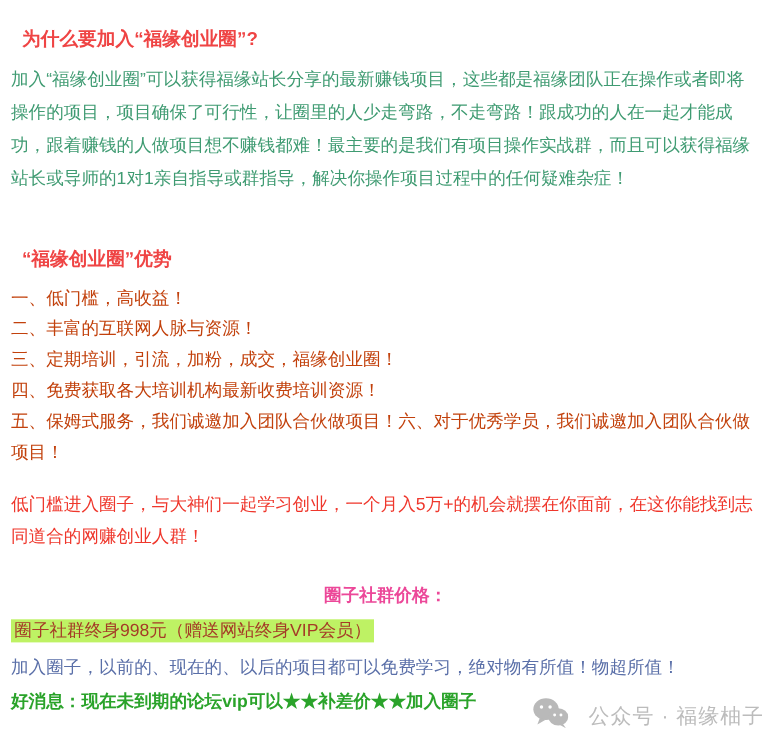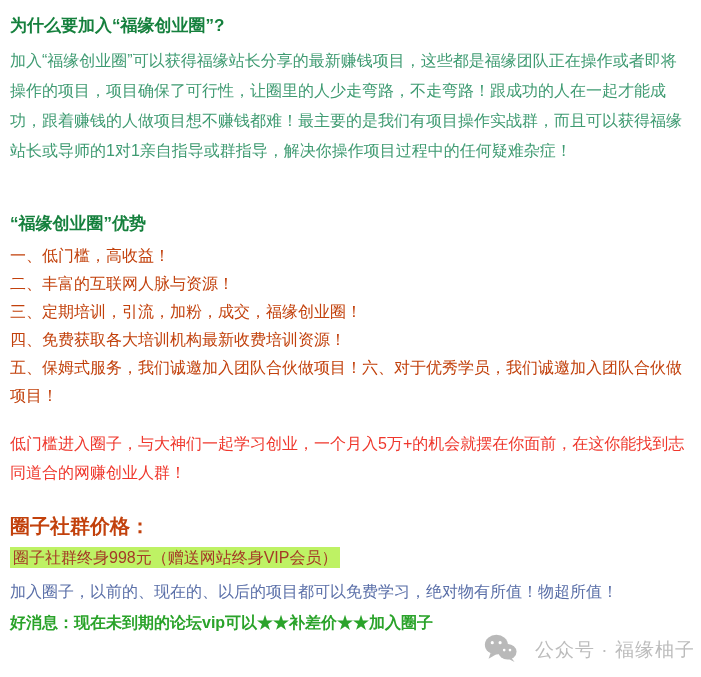--- a/index.html
+++ b/index.html
@@ -8,25 +8,25 @@
     height: 677px;
     background: #ffffff;
     font-family: "Liberation Sans", sans-serif;
     position: relative;
     overflow: hidden;
     box-sizing: border-box;
     padding: 14px 10px 0 10px;
   }
   .post { width: 681px; }
   .h-red {
-    color: #15803d;
+    color: #ef4444;
     font-weight: bold;
     font-size: 17px;
     line-height: 24px;
-    margin: 0;
+    margin: 10px;
   }
   .para-seagreen {
     color: #3f9b72;
     font-size: 16px;
     line-height: 30px;
     margin: 8px 0 0 0;
   }
   .h-red.second { margin-top: 46px; }
   .adv-list { margin-top: 6px; }
   .adv-item {
@@ -46,25 +46,26 @@
     font-size: 16px;
     line-height: 30px;
     margin: 26px 0 0 0;
   }
   .inline-link {
     color: #3941cf;
     text-decoration: none;
     cursor: pointer;
   }
   .price-heading {
-    color: #c2410c;
+    color: #ec4899;
     font-weight: bold;
-    font-size: 20px;
+    font-size: 16px;
     line-height: 24px;
     margin: 27px 0 0 0;
+    text-align: center;
   }
   .price-highlight-line {
     margin: 7px 0 0 0;
     font-size: 16px;
     line-height: 26px;
   }
   .price-highlight {
     background: #bef264;
     color: #a43b27;
     padding: 2px 3px;

